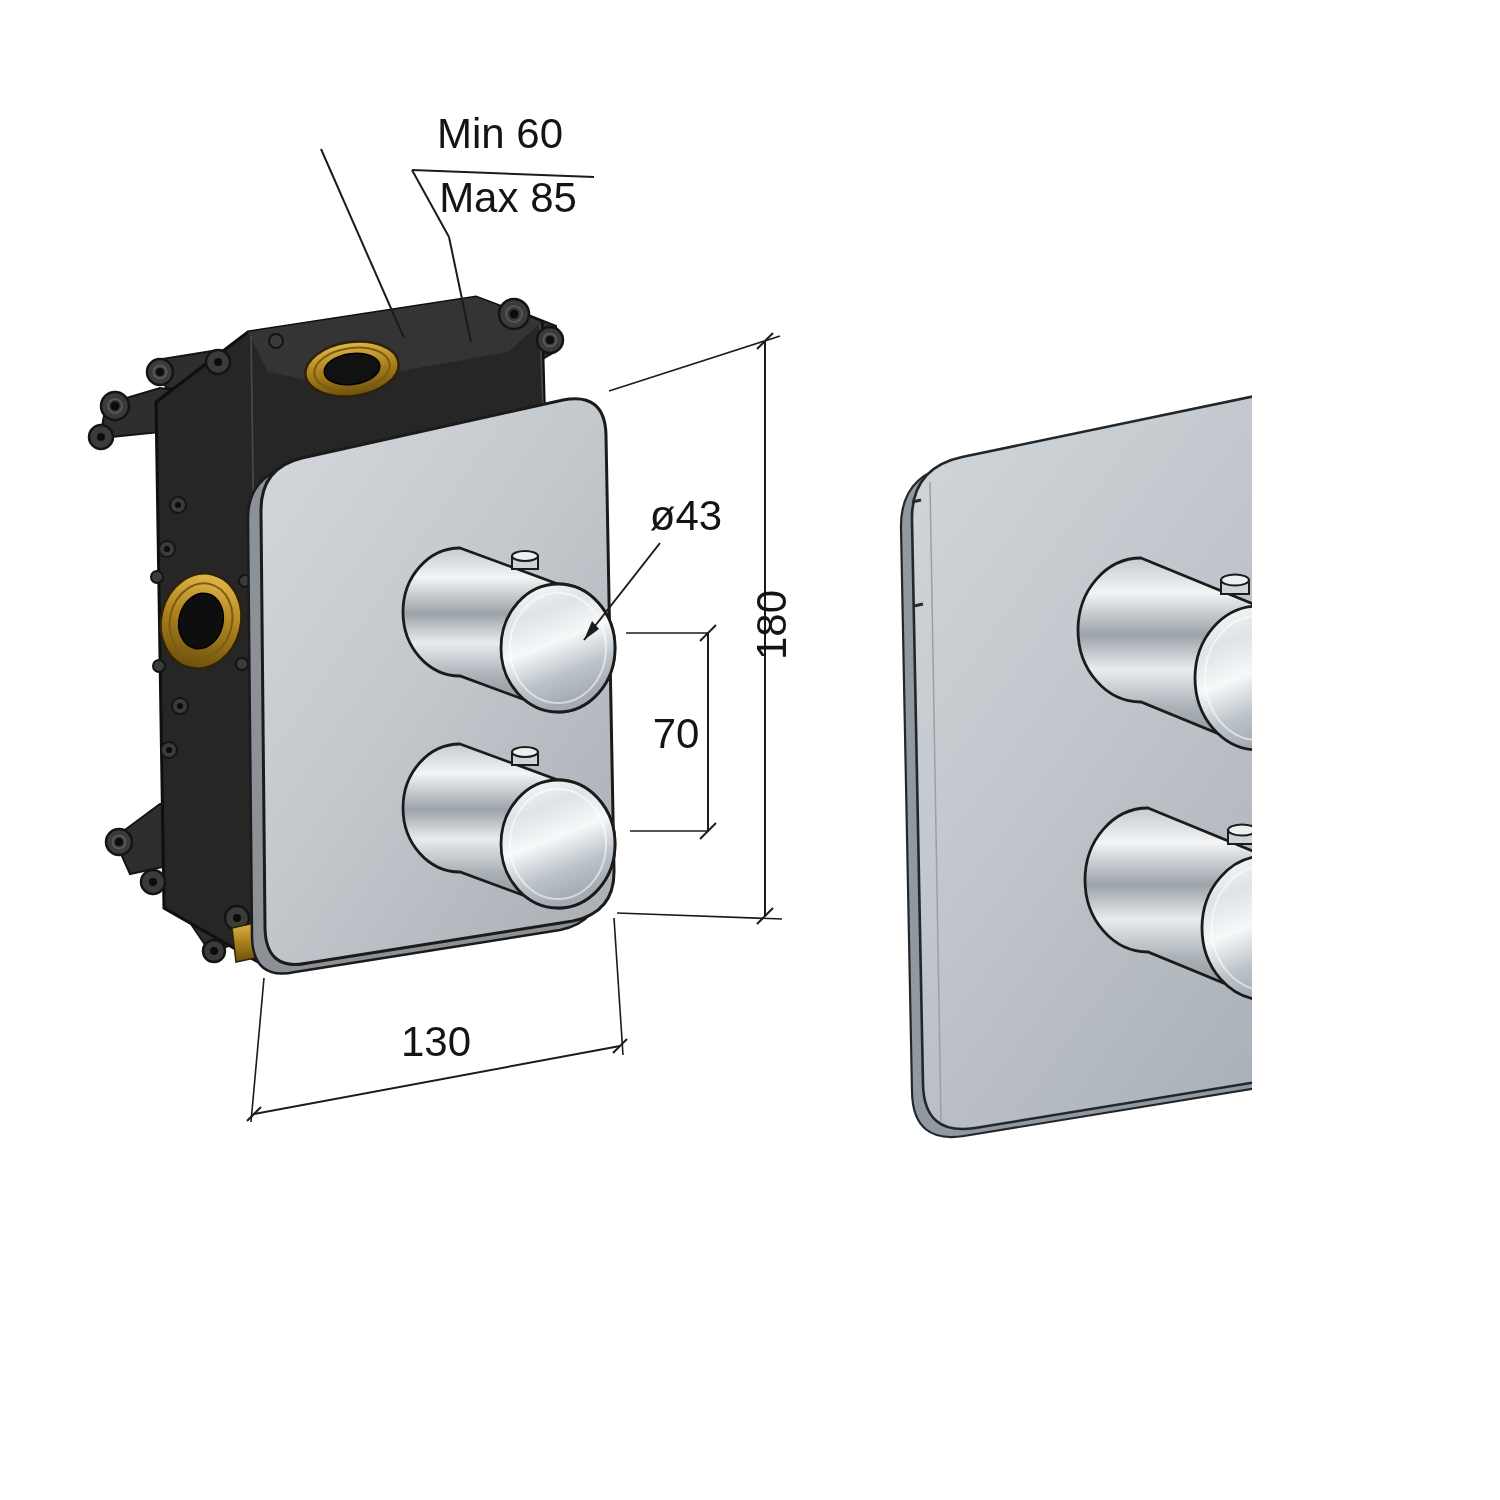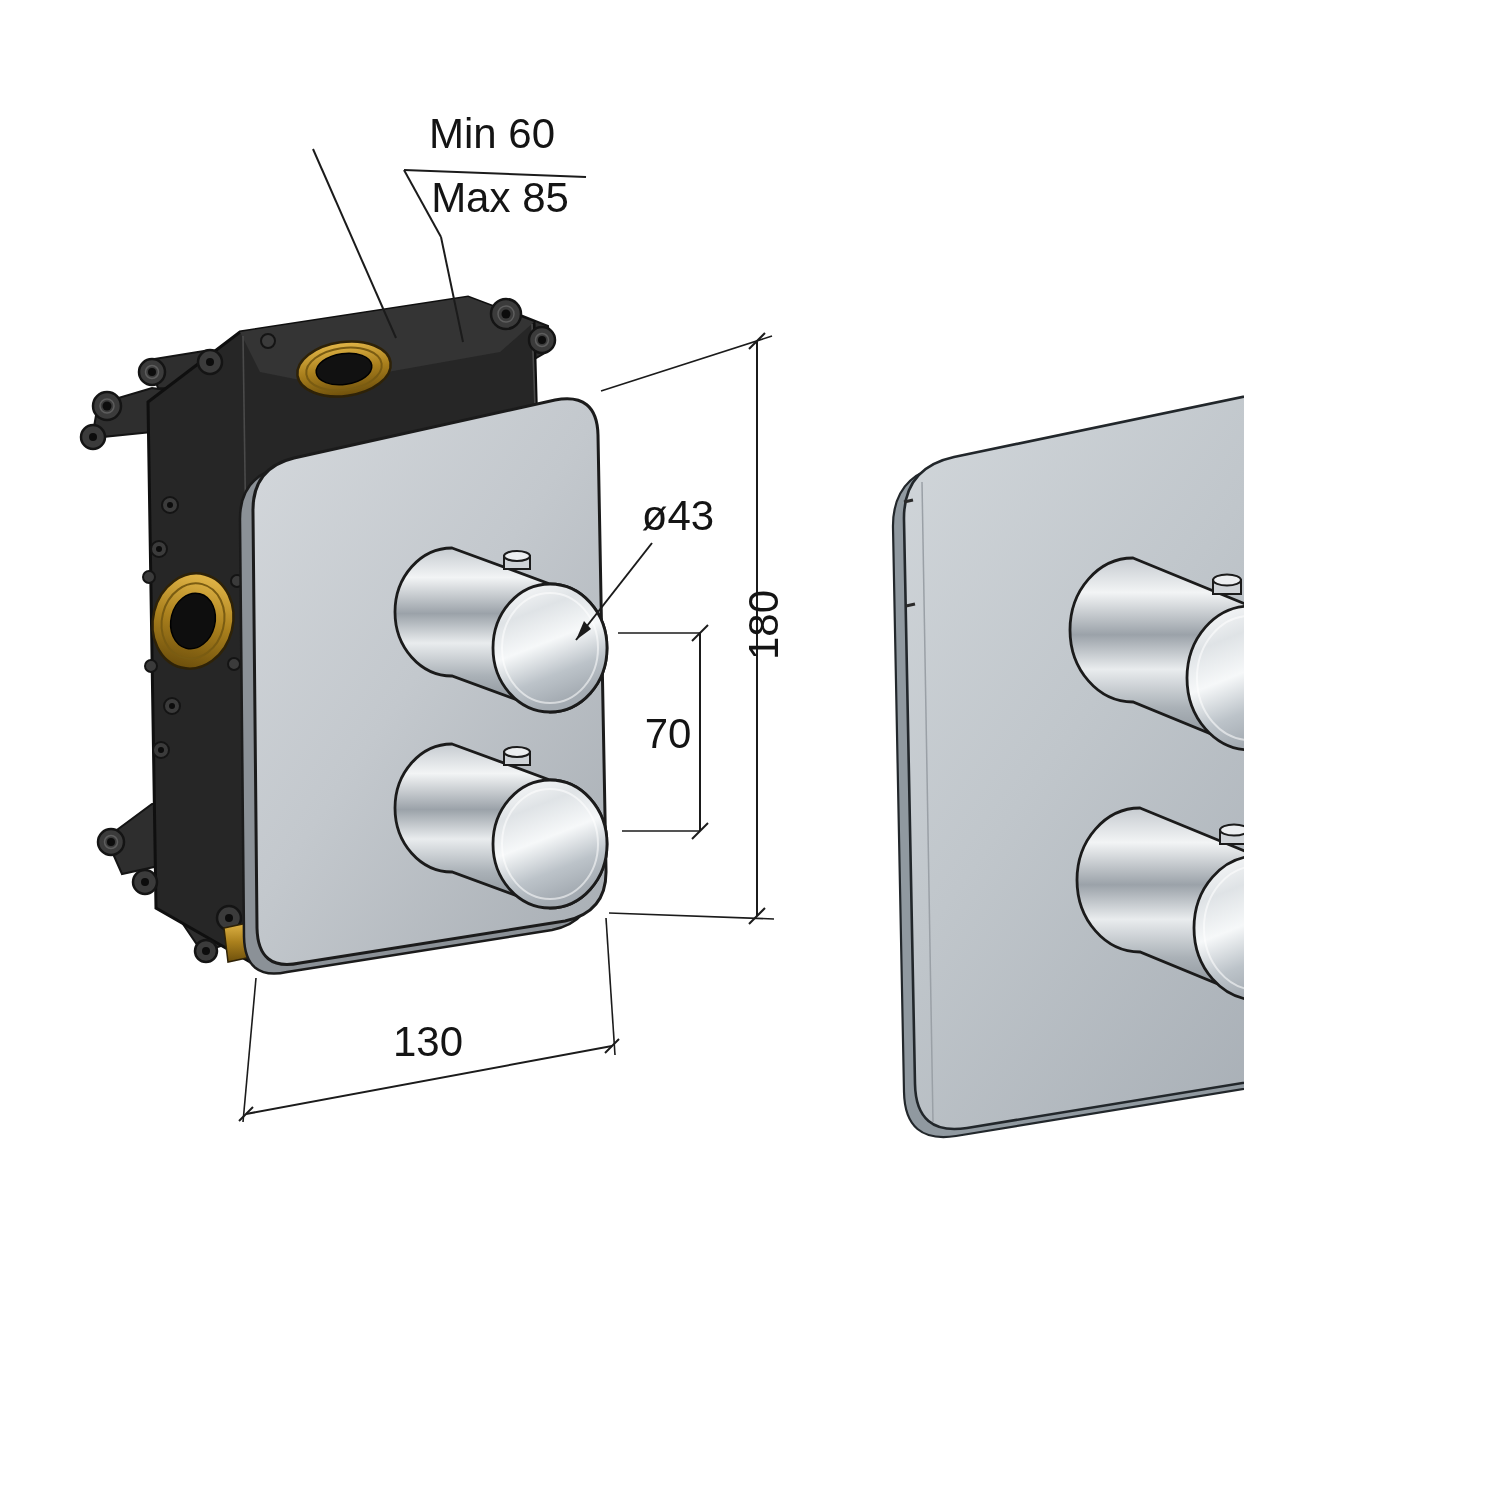--- a/index.html
+++ b/index.html
@@ -1,19 +1,20 @@
 <!DOCTYPE html>
 <html><head>
 <meta charset="utf-8">
 <style>
   html, body { margin: 0; padding: 0; background: #ffffff; }
   .canvas {
     width: 1244px; height: 1500px; position: relative;
     background: #ffffff; overflow: hidden;
     font-family: "Liberation Sans", sans-serif;
+    padding-left: 8px;
   }
   svg { display: block; }
   text {
     font-family: "Liberation Sans", sans-serif;
     fill: #141414;
     font-size: 42px;
   }
   .dim-line { stroke: #1b1b1b; stroke-width: 2; fill: none; }
   .thin { stroke-width: 1.6; }
 </style>

